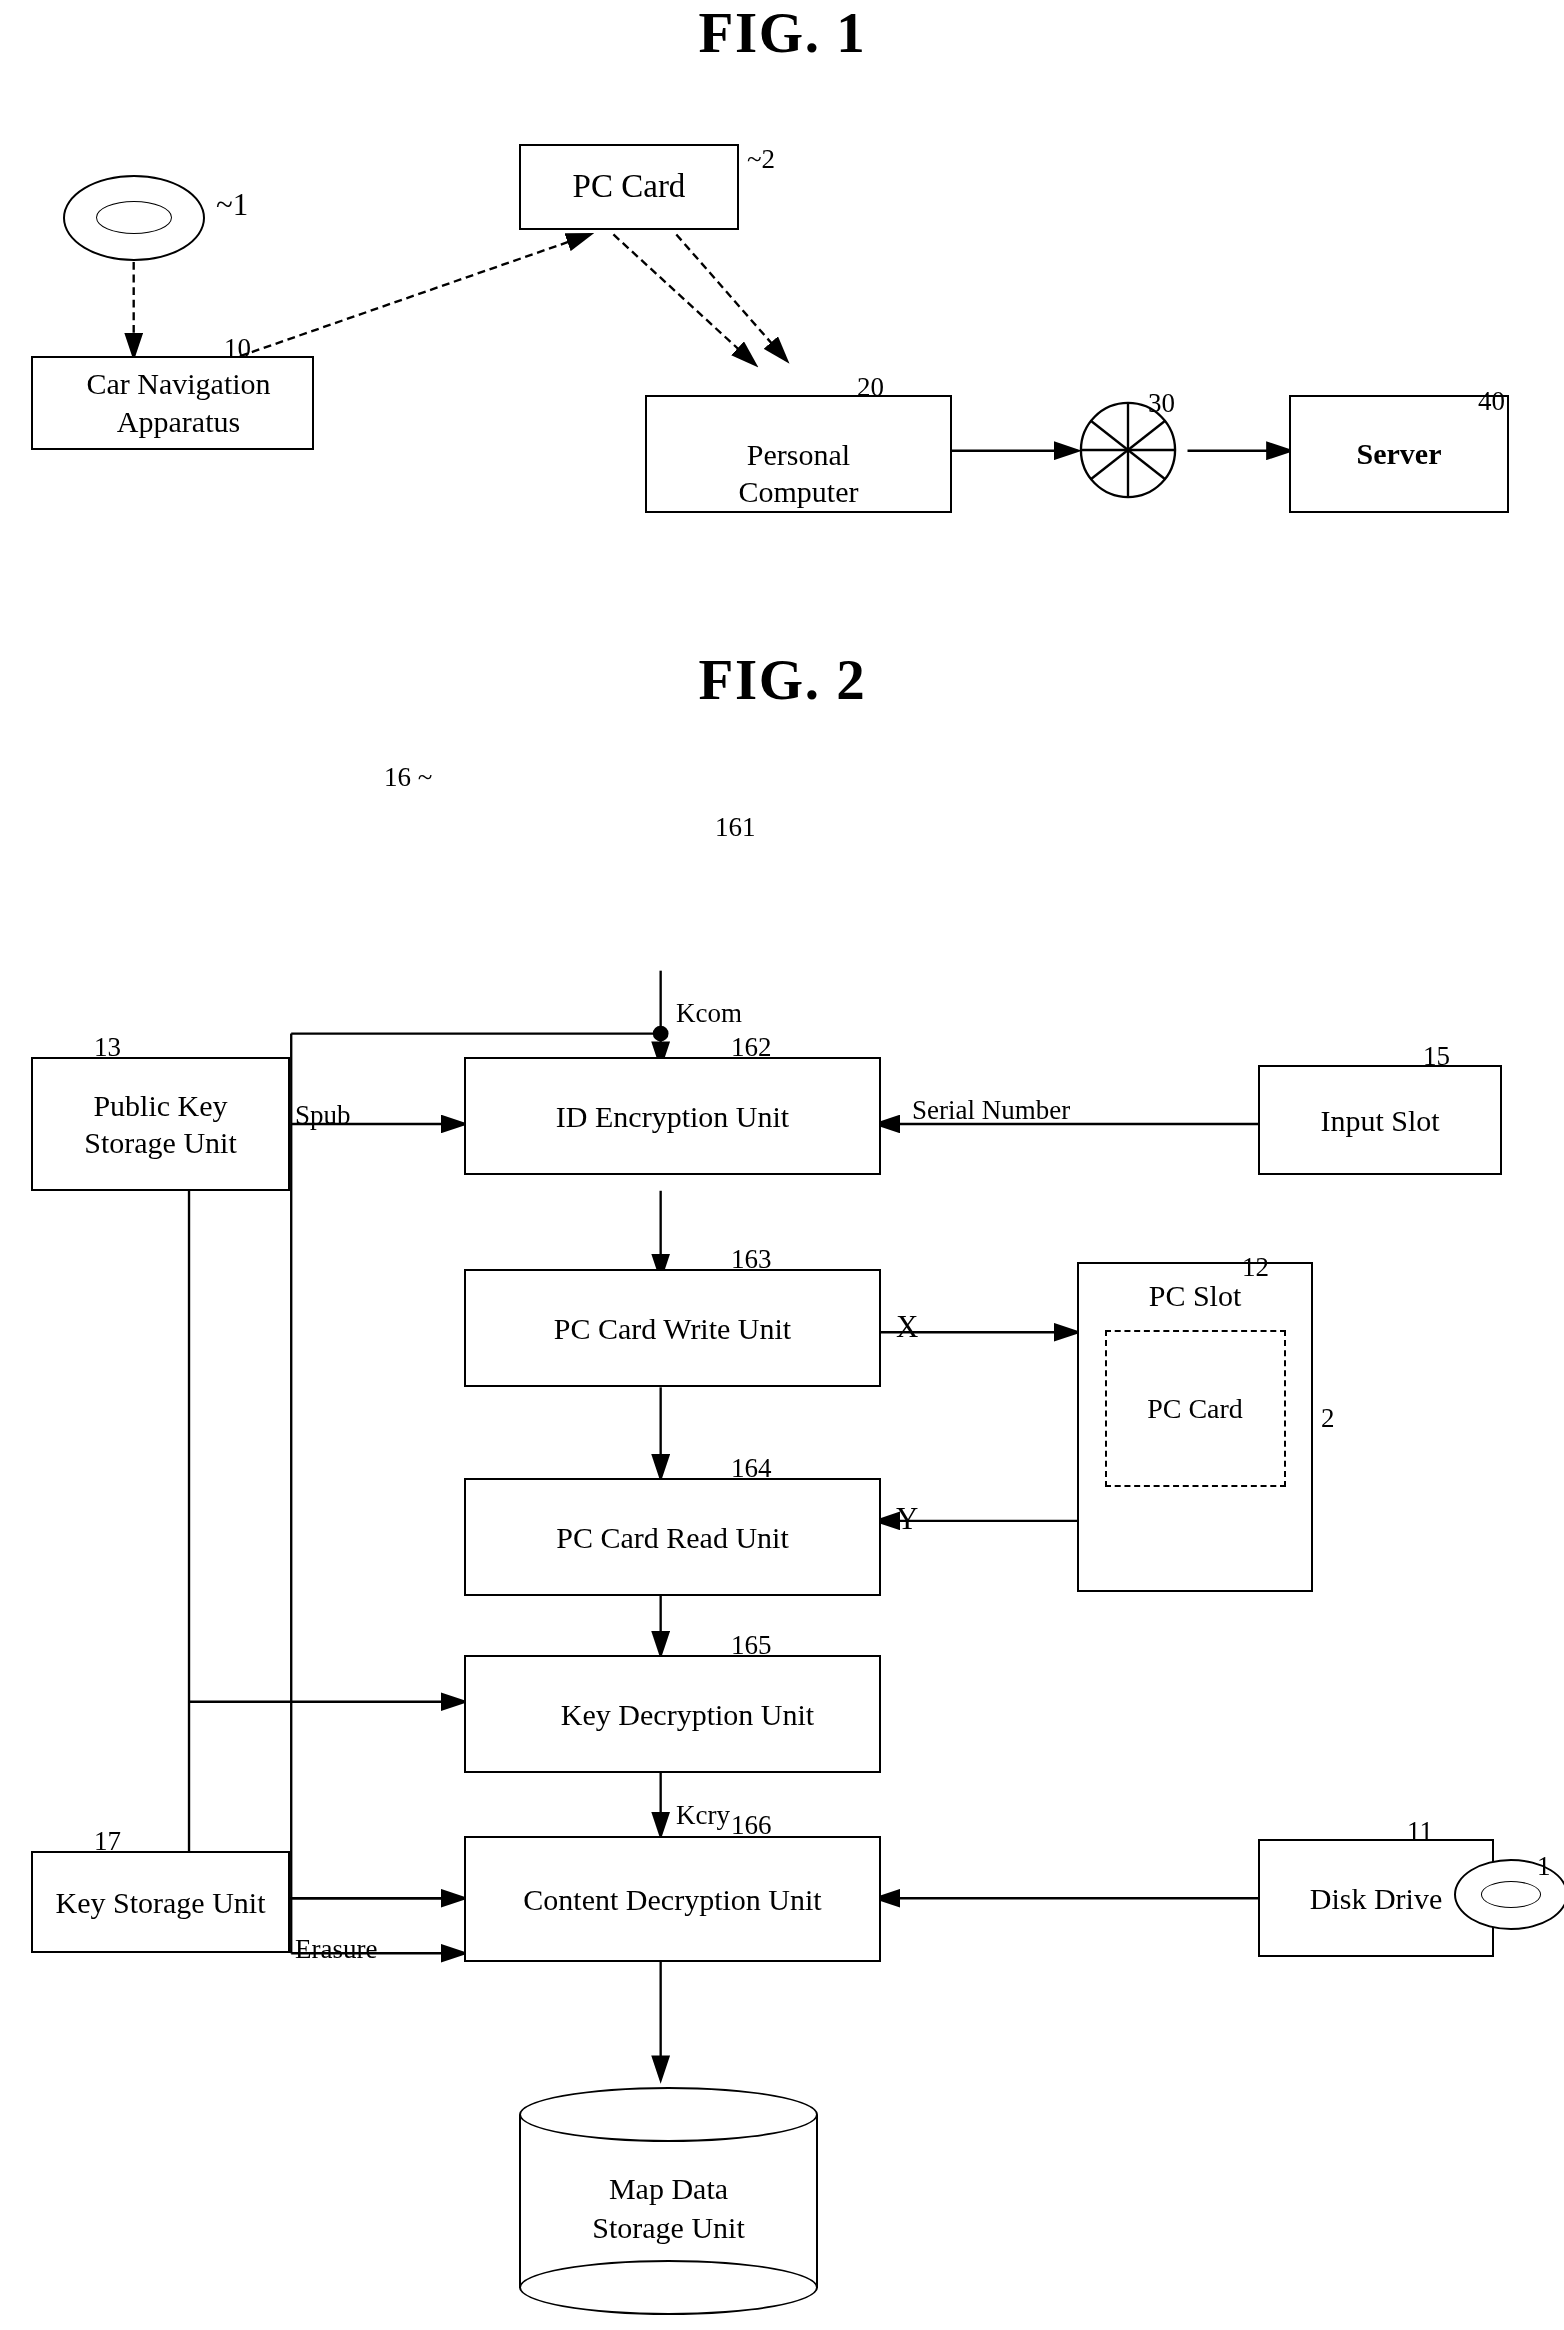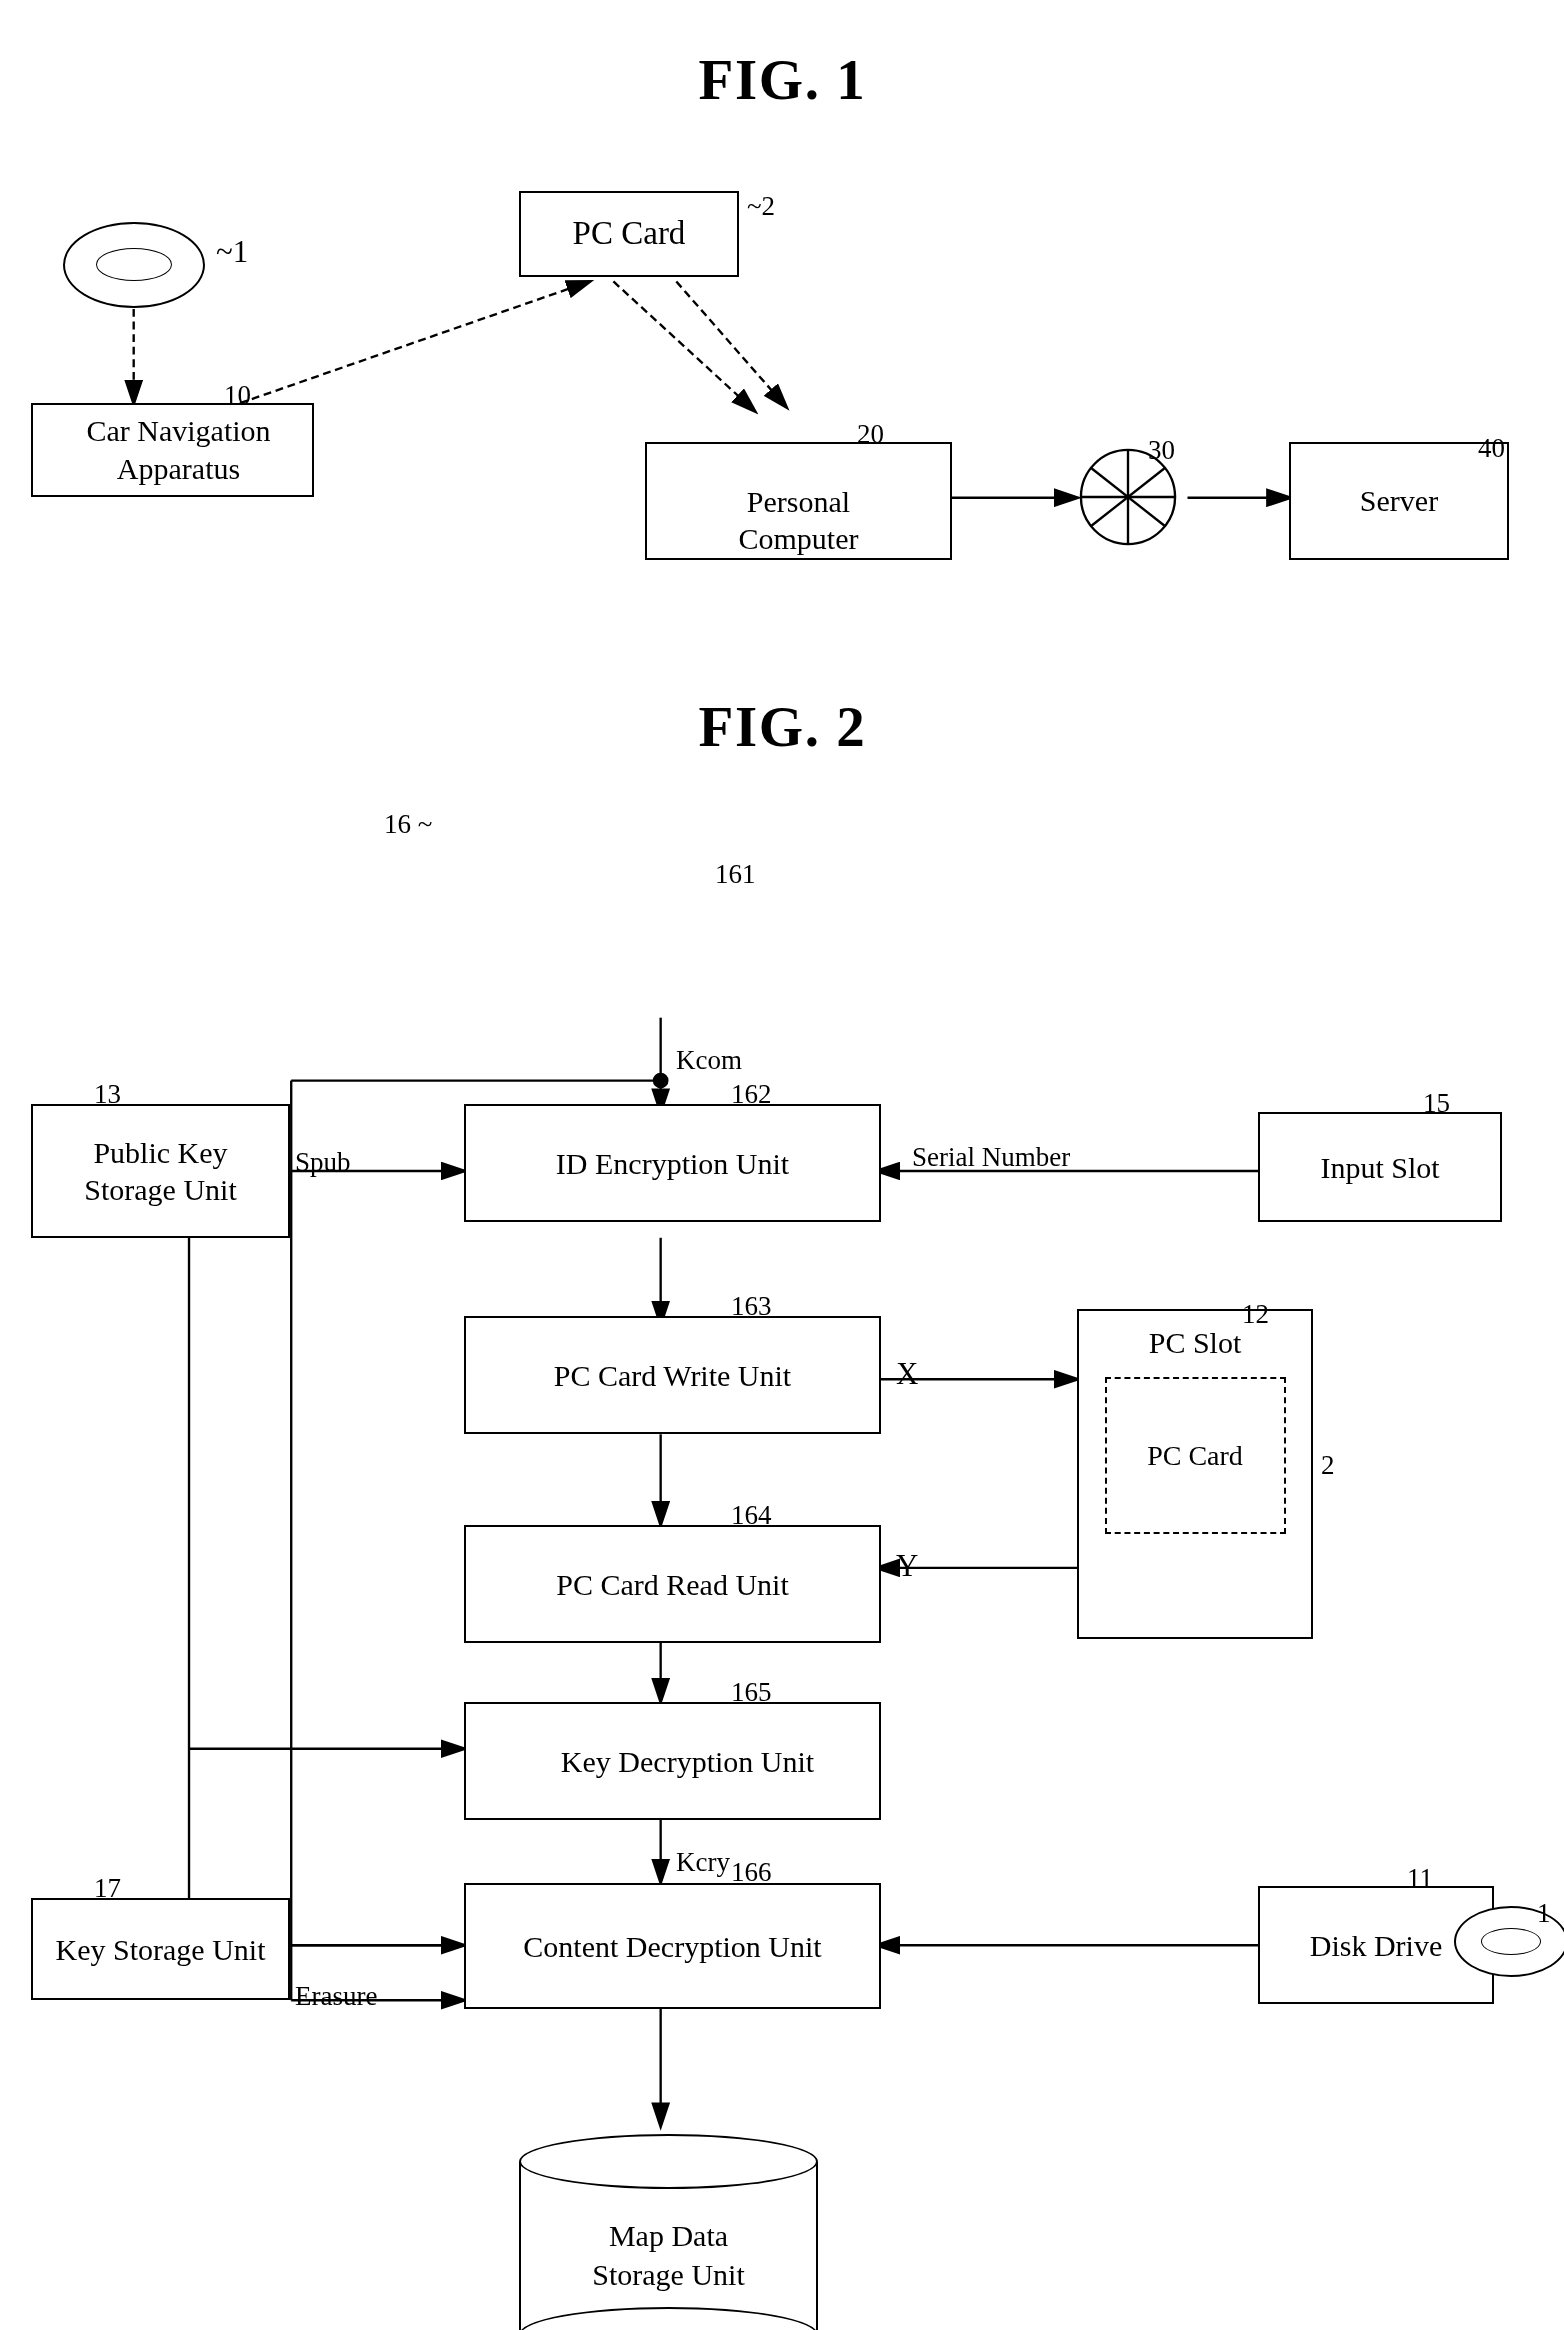--- a/index.html
+++ b/index.html
@@ -17,21 +17,20 @@
       min-height: 2330px;
       position: relative;
       background: #fff;
     }
 
     
     .fig1-title {
       text-align: center;
       font-size: 57px;
       font-weight: bold;
-      padding-top: 47px;
       letter-spacing: 1.6px;
     }
 
     .fig1-area {
       position: relative;
       width: 1565px;
       height: 535px;
       margin-top: 15.7px;
     }
 
@@ -179,21 +178,21 @@
         <circle cx="65" cy="65" r="60" fill="none" stroke="#000" stroke-width="3"></circle>
         <line x1="5" y1="65" x2="125" y2="65" stroke="#000" stroke-width="3"></line>
         <line x1="65" y1="5" x2="65" y2="125" stroke="#000" stroke-width="3"></line>
         <line x1="18" y1="28" x2="112" y2="102" stroke="#000" stroke-width="3"></line>
         <line x1="112" y1="28" x2="18" y2="102" stroke="#000" stroke-width="3"></line>
       </svg>
     </div>
 
     <div class="label" style="left:1148px; top:307px;">30</div>
 
-    <div class="box" style="left:1289px; top:314px; width:220px; height:118px;">
+    <div class="box" style="left:1289px; top:314px; width:220px; height:118px;font-weight:bold;">
       <span>Server</span>
     </div>
 
     <div class="label" style="left:1478px; top:305px;">40</div>
 
   </div>
 
   <div class="fig2-title">FIG. 2</div>
 
   <div class="fig2-area">

